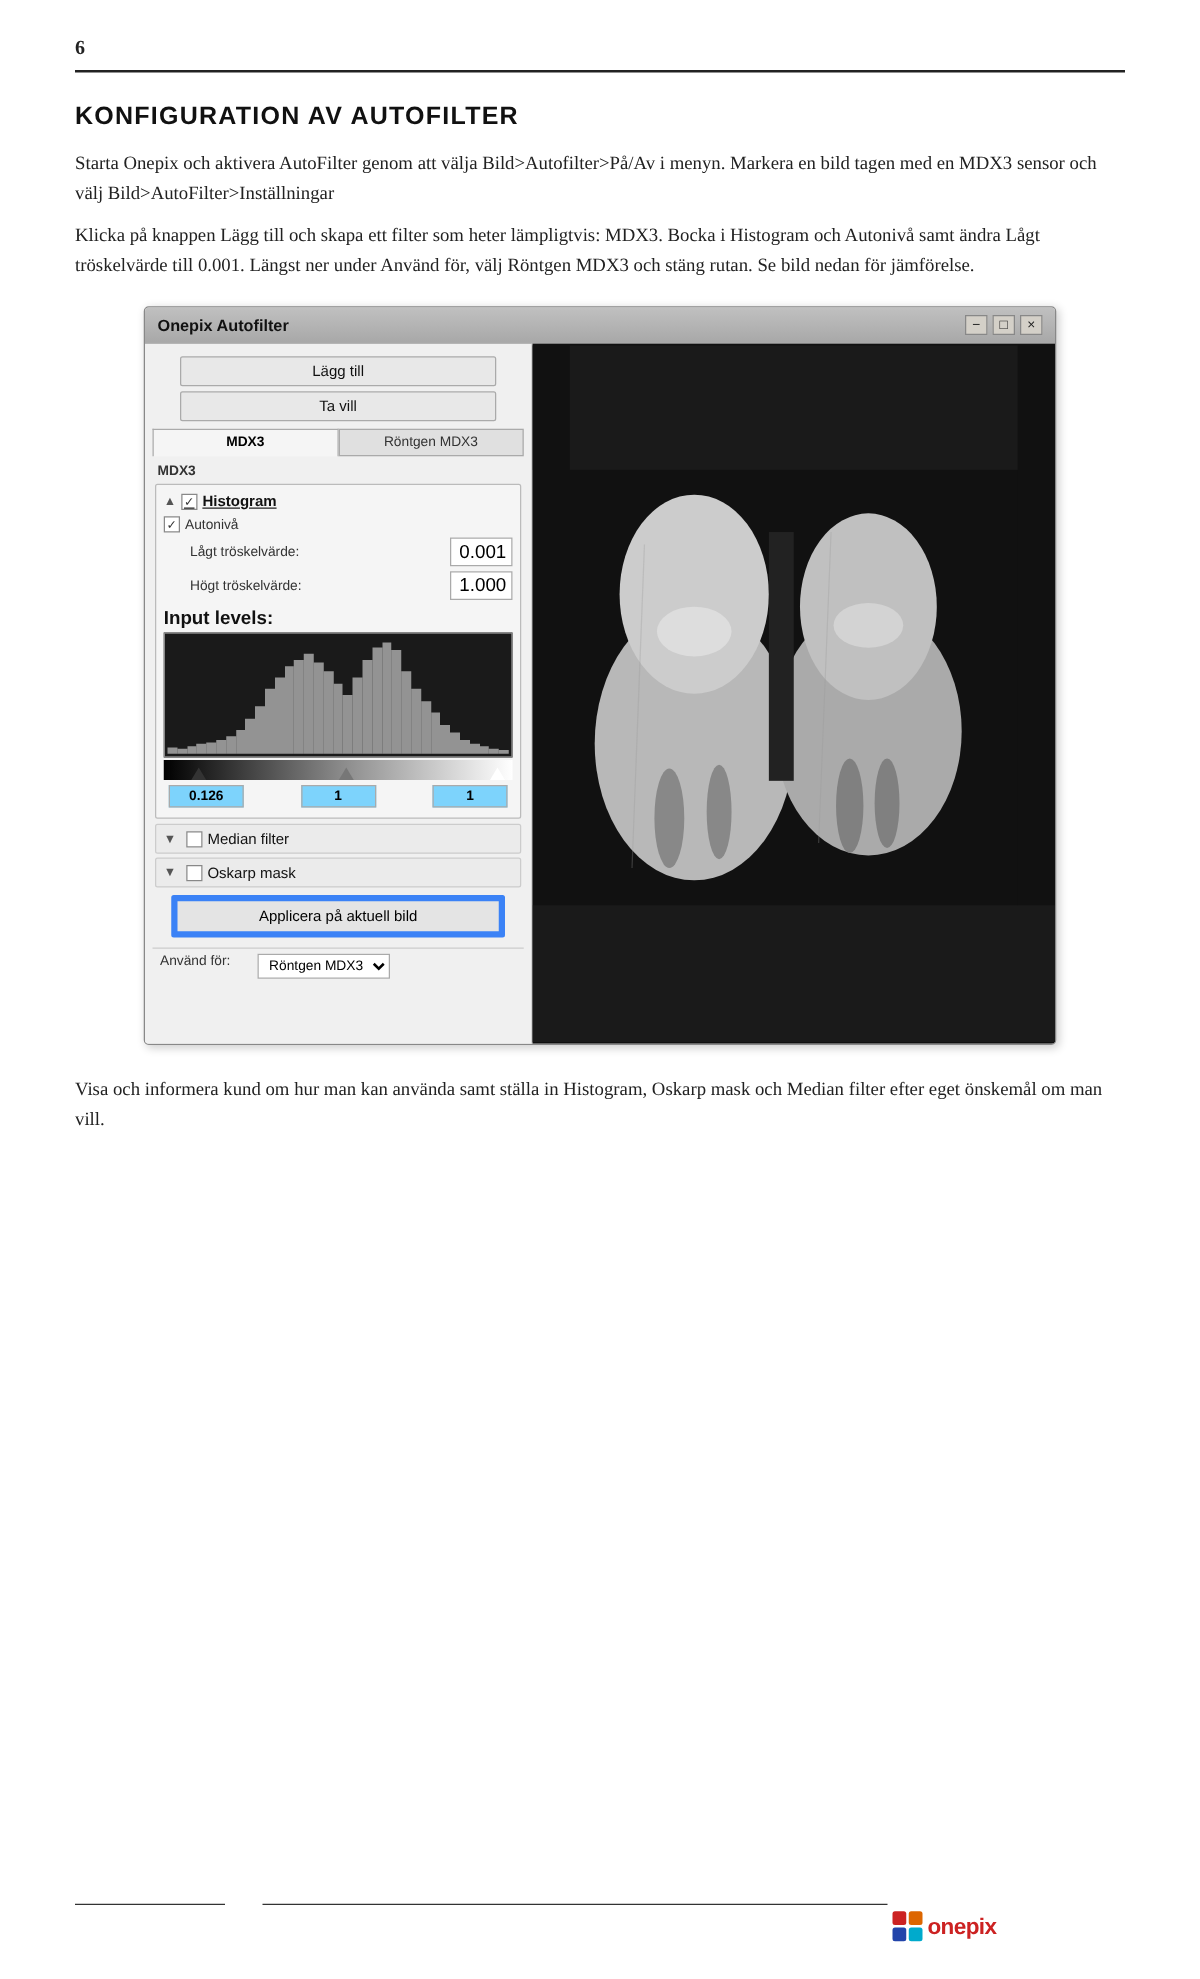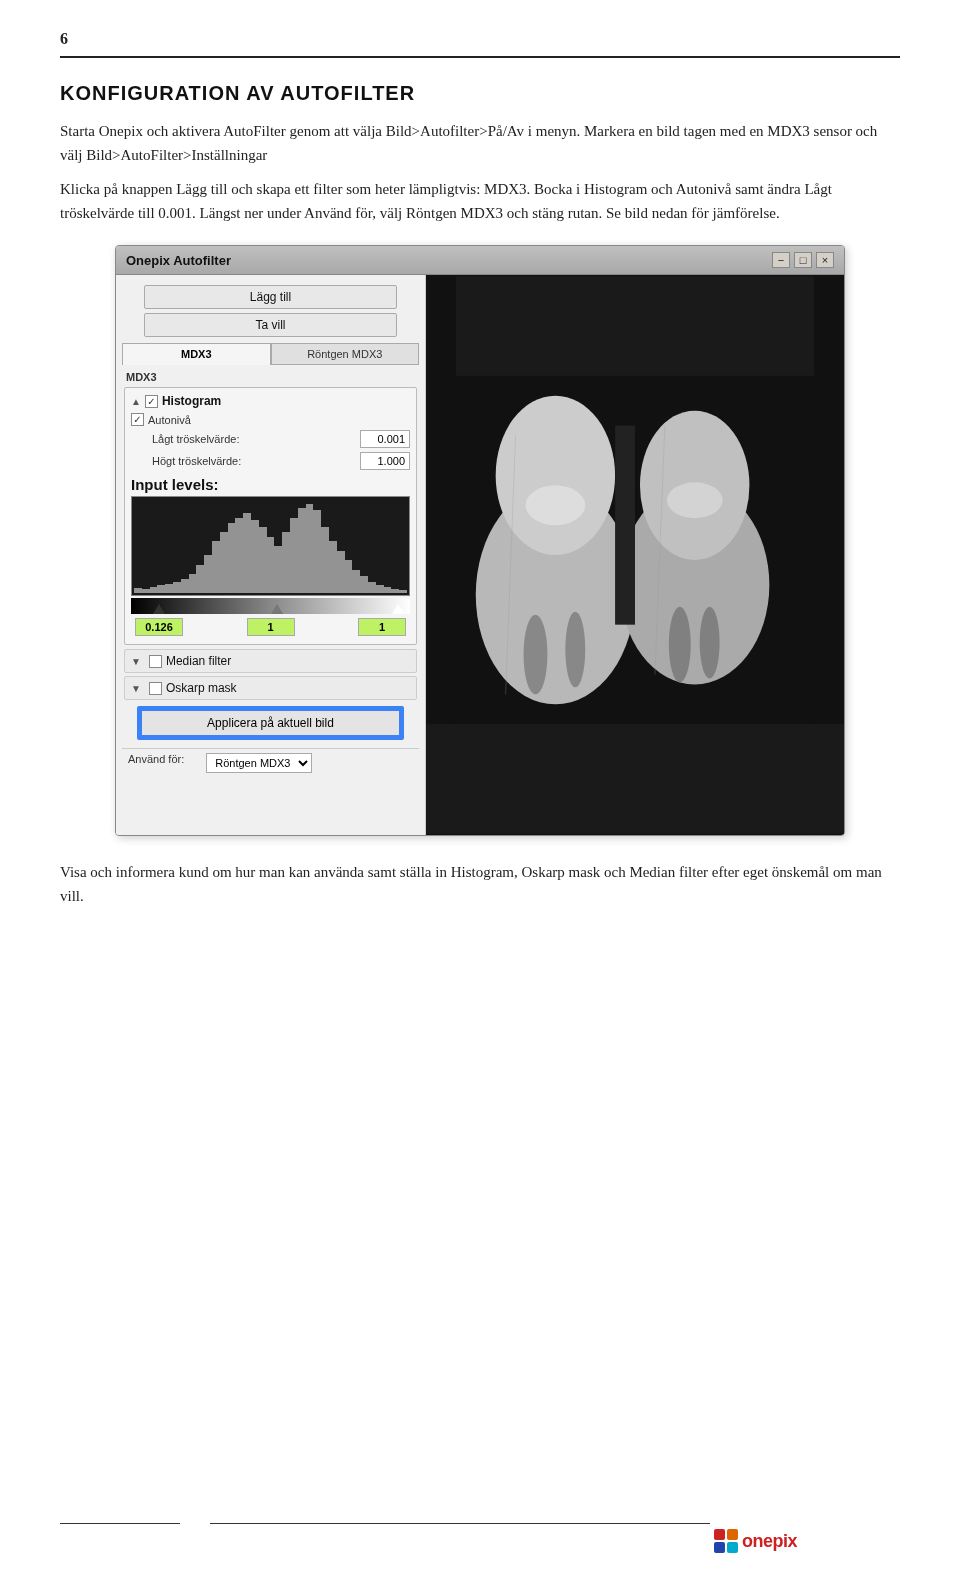--- a/index.html
+++ b/index.html
@@ -175,20 +175,21 @@
     .collapse-arrow {
       font-size: 10px;
       color: #555;
       margin-right: 4px;
       cursor: pointer;
     }
     .checkbox-item {
       display: flex;
       align-items: flex-end;
       gap: 4px;
+      text-decoration: underline;
     }
     .cb {
       width: 13px;
       height: 13px;
       border: 1px solid #888;
       background: #fff;
       display: inline-flex;
       align-items: center;
       justify-content: center;
       font-size: 9px;
@@ -232,21 +233,21 @@
       font-size: 11px;
       color: #333;
       flex: 1;
     }
     .threshold-value {
       width: 50px;
       padding: 2px 4px;
       border: 1px solid #aaa;
       background: #fff;
       font-family: Arial, sans-serif;
-      font-size: 11px;
+      font-size: 15px;
       text-align: right;
     }
 
     
     .input-levels-label {
       font-family: Arial, sans-serif;
       font-size: 15px;
       font-weight: bold;
       color: #111;
       margin: 6px 0 3px 0;
@@ -262,24 +263,24 @@
       overflow: hidden;
     }
 
     
     .values-row {
       display: flex;
       justify-content: space-between;
       padding: 2px 4px;
     }
     .value-box {
-      width: 48px;
+      width: 60px;
       padding: 2px 4px;
       border: 1px solid #aaa;
-      background: #bef264;
+      background: #7dd3fc;
       font-family: Arial, sans-serif;
       font-size: 11px;
       text-align: center;
       font-weight: bold;
     }
 
     
     .filter-row {
       display: flex;
       align-items: center;

